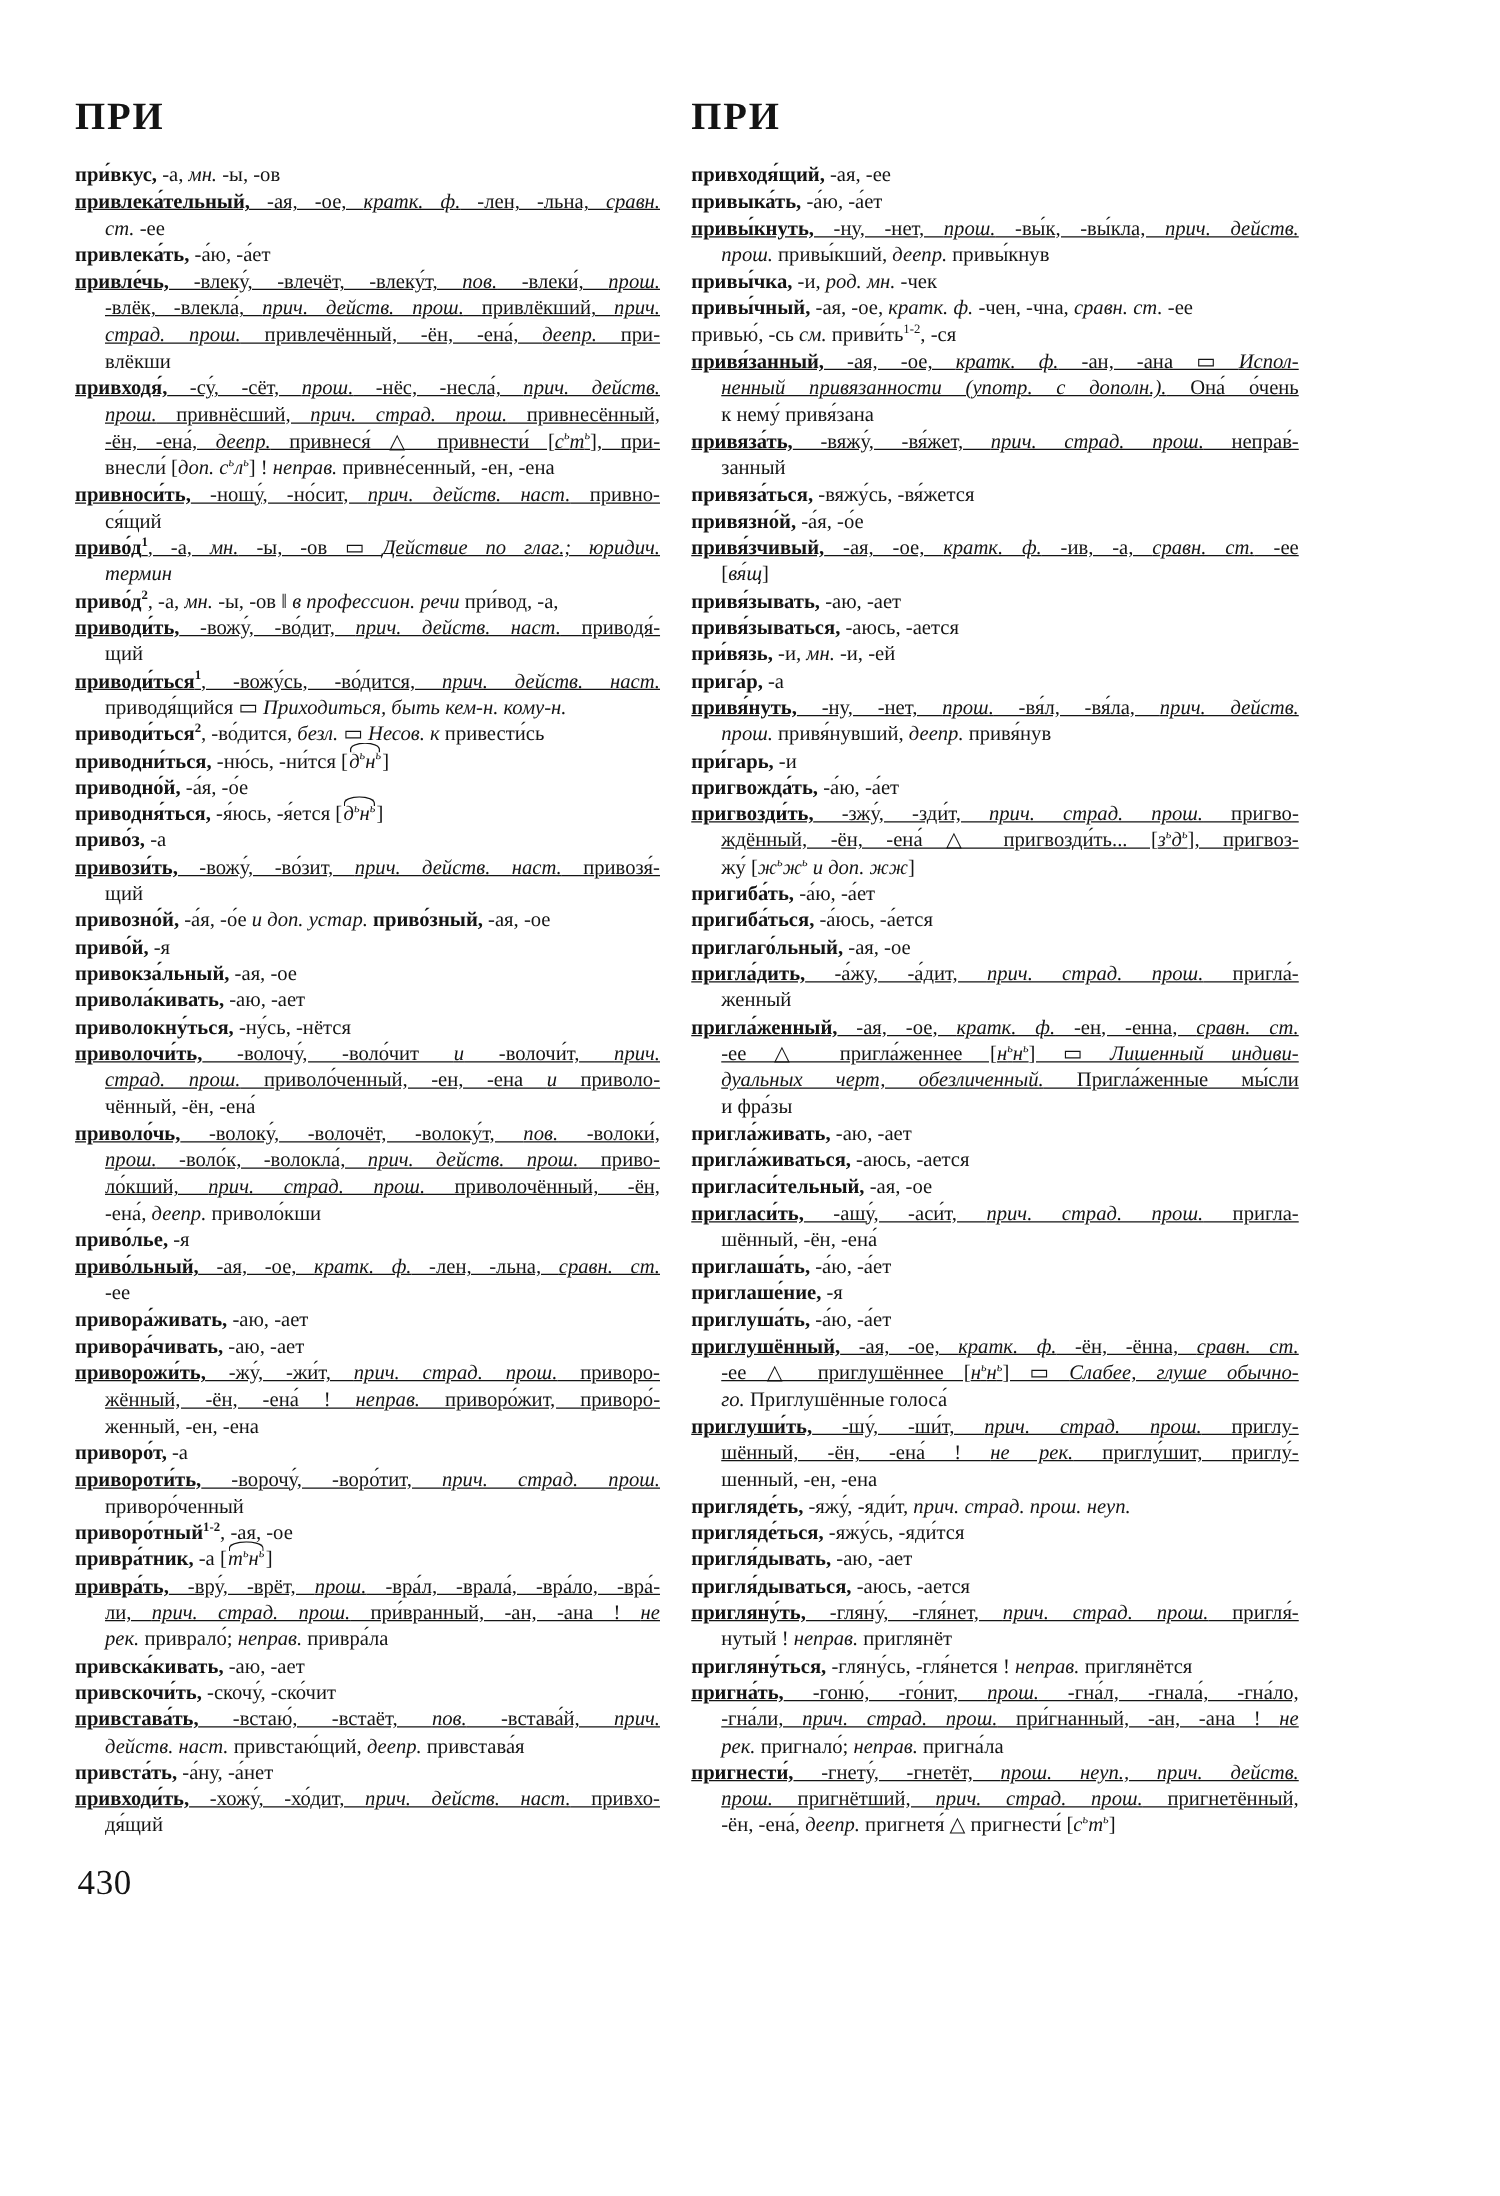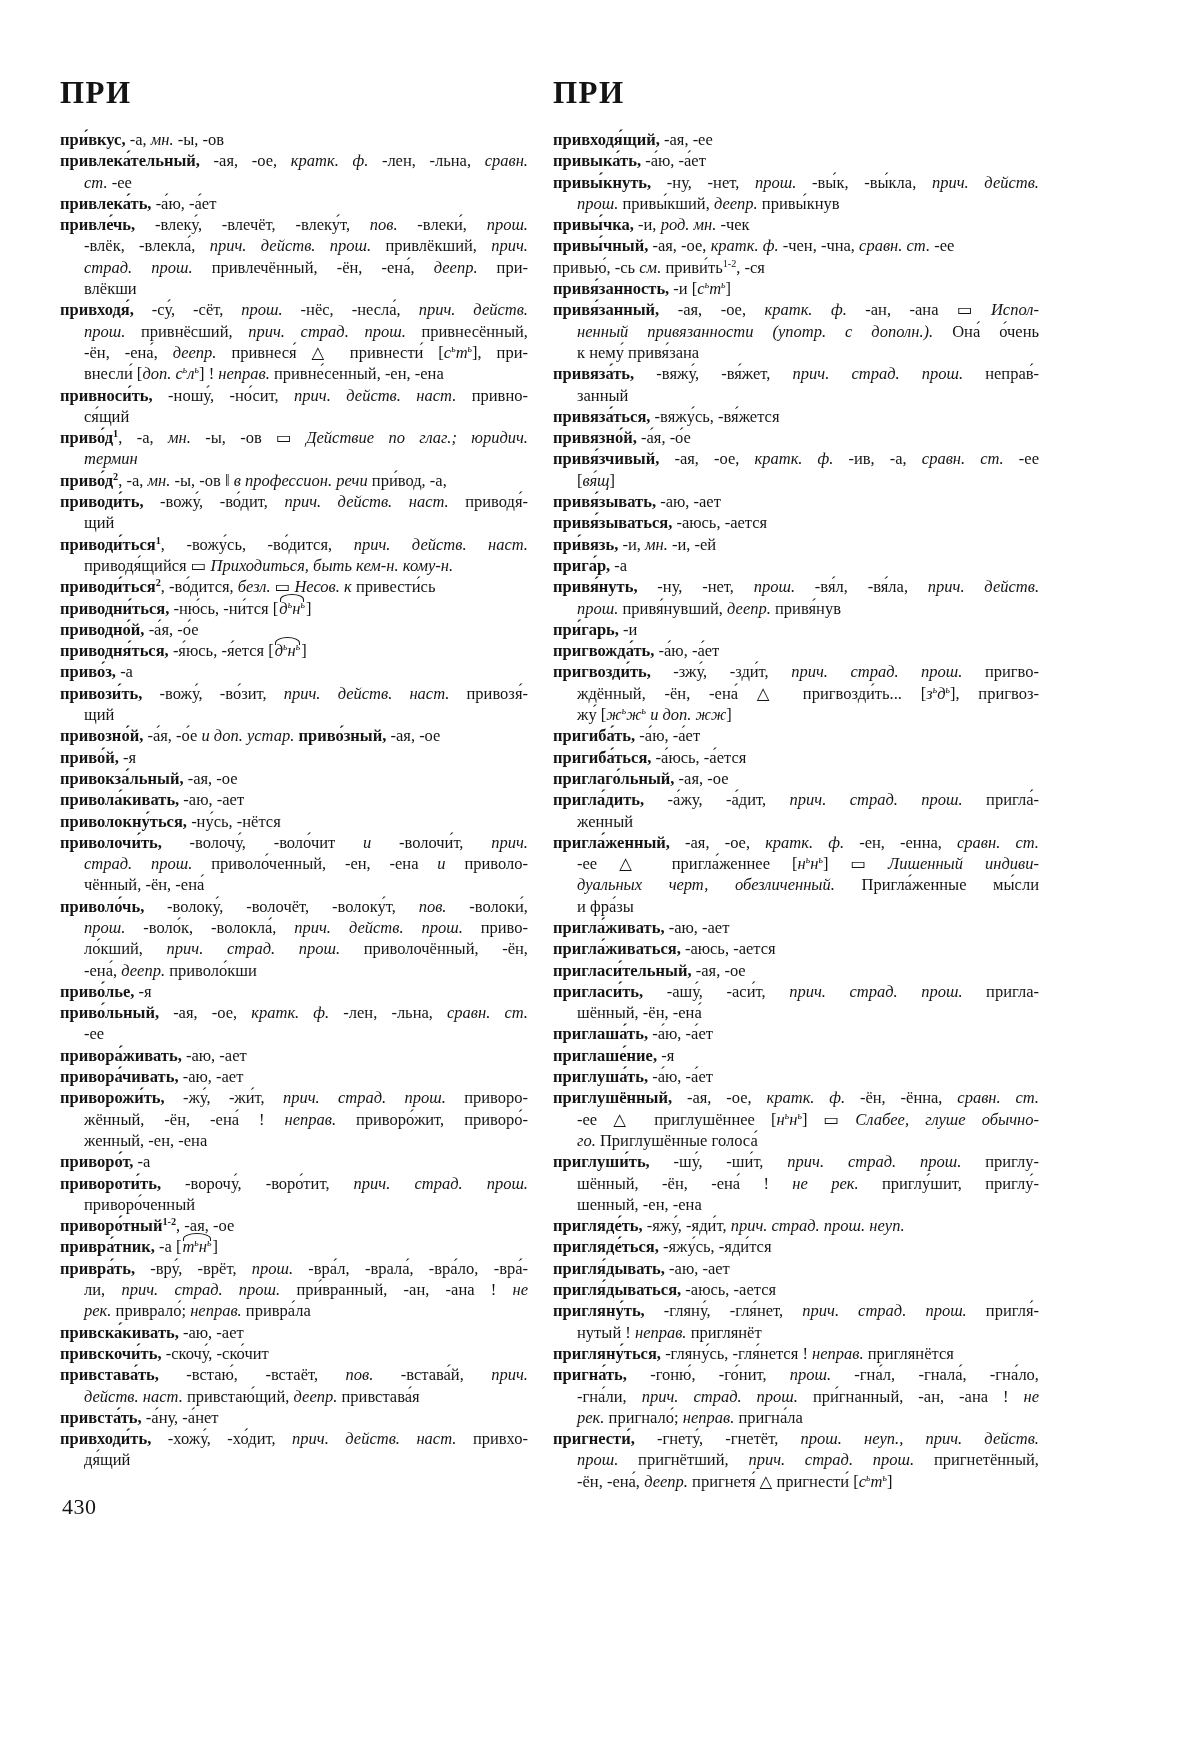--- a/index.html
+++ b/index.html
@@ -18,36 +18,36 @@
   .col-left{left:60px;width:468px;}
   .col-right{left:553px;width:486px;}
   .col-header{
     font-weight:700;font-size:31px;letter-spacing:1.5px;
     margin:0 0 19px 0;line-height:34px;
   }
   .entries{display:block;}
   .entry{margin:0;}
   .line{min-height:21.3px;}
   .entry .line:not(:first-child){padding-left:24px;}
-  .entry .line:not(:last-child){text-align:justify;text-align-last:justify;}
+  .entry .line:not(:last-child){text-align:justify;text-align-last:justify;text-decoration:underline;}
   .sg-n{font-style:normal;}
   .sg-i{font-style:italic;}
   .sg-b{font-weight:700;}
   .sg-s{font-size:62%;vertical-align:super;line-height:0;}
   .sg-bs{font-weight:700;font-size:62%;vertical-align:super;line-height:0;}
   .sg-is{font-style:italic;font-size:60%;vertical-align:super;line-height:0;}
   .sg-arc{position:relative;display:inline-block;padding:0 1px;}
   .sg-arc::before{
     content:"";position:absolute;left:6%;right:6%;top:-3.5px;height:7px;
     border:1.3px solid #141414;border-bottom:none;
     border-radius:100% 100% 0 0 / 140% 140% 0 0;
   }
   .page-number{
     position:absolute;left:62px;top:1496px;
-    font-size:22px;letter-spacing:0.5px;
+    font-size:28px;letter-spacing:0.5px;
   }
 </style>
 </head>
 <body>
 
 <div class="page">
   <div class="col col-left">
     <div class="col-header">ПРИ</div>
     <div class="entries" id="col-left">
         <div class="entry">
@@ -207,23 +207,20 @@
         <div class="entry">
           <div class="line"><span class="sg-b">привы́чка,</span><span class="sg-n"> -и, </span><span class="sg-i">род. мн.</span><span class="sg-n"> -чек</span></div>
         </div>
         <div class="entry">
           <div class="line"><span class="sg-b">привы́чный,</span><span class="sg-n"> -ая, -ое, </span><span class="sg-i">кратк. ф.</span><span class="sg-n"> -чен, -чна, </span><span class="sg-i">сравн. ст.</span><span class="sg-n"> -ее</span></div>
         </div>
         <div class="entry">
           <div class="line"><span class="sg-n">привью́, -сь </span><span class="sg-i">см.</span><span class="sg-n"> приви́ть</span><span class="sg-s">1-2</span><span class="sg-n">, -ся</span></div>
         </div>
         <div class="entry">
-          <div class="line"><span class="sg-b">привя́занность,</span><span class="sg-n"> -и [</span><span class="sg-i">с</span><span class="sg-is">ь</span><span class="sg-i">т</span><span class="sg-is">ь</span><span class="sg-n">]</span></div>
-        </div>
-        <div class="entry">
           <div class="line"><span class="sg-b">привя́занный,</span><span class="sg-n"> -ая, -ое, </span><span class="sg-i">кратк. ф.</span><span class="sg-n"> -ан, -ана ▭ </span><span class="sg-i">Испол-</span></div>
           <div class="line"><span class="sg-i">ненный привязанности (употр. с дополн.).</span><span class="sg-n"> Она́ о́чень</span></div>
           <div class="line"><span class="sg-n">к нему́ привя́зана</span></div>
         </div>
         <div class="entry">
           <div class="line"><span class="sg-b">привяза́ть,</span><span class="sg-n"> -вяжу́, -вя́жет, </span><span class="sg-i">прич. страд. прош.</span><span class="sg-n"> неправ́-</span></div>
           <div class="line"><span class="sg-n">занный</span></div>
         </div>
         <div class="entry">
           <div class="line"><span class="sg-b">привяза́ться,</span><span class="sg-n"> -вяжу́сь, -вя́жется</span></div>

